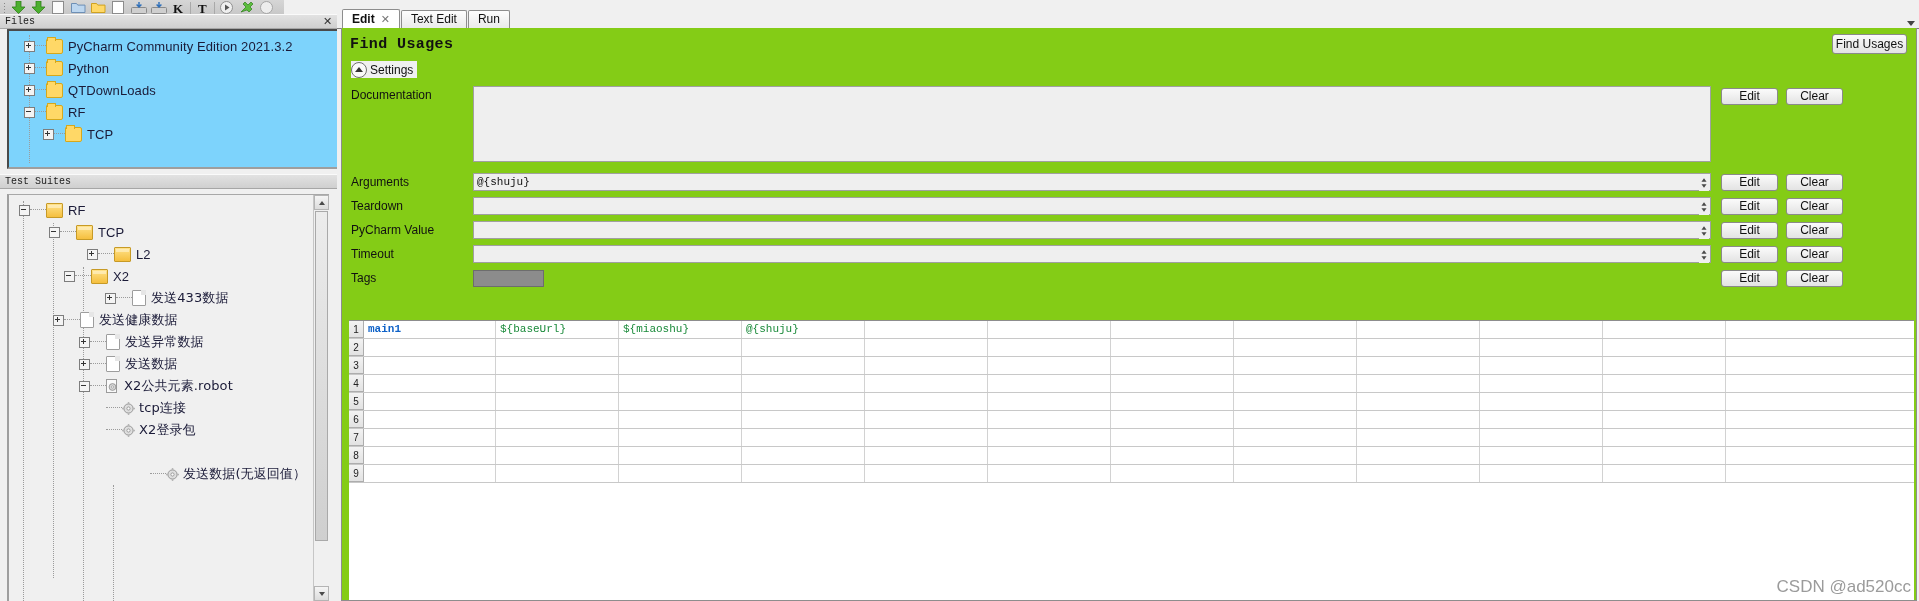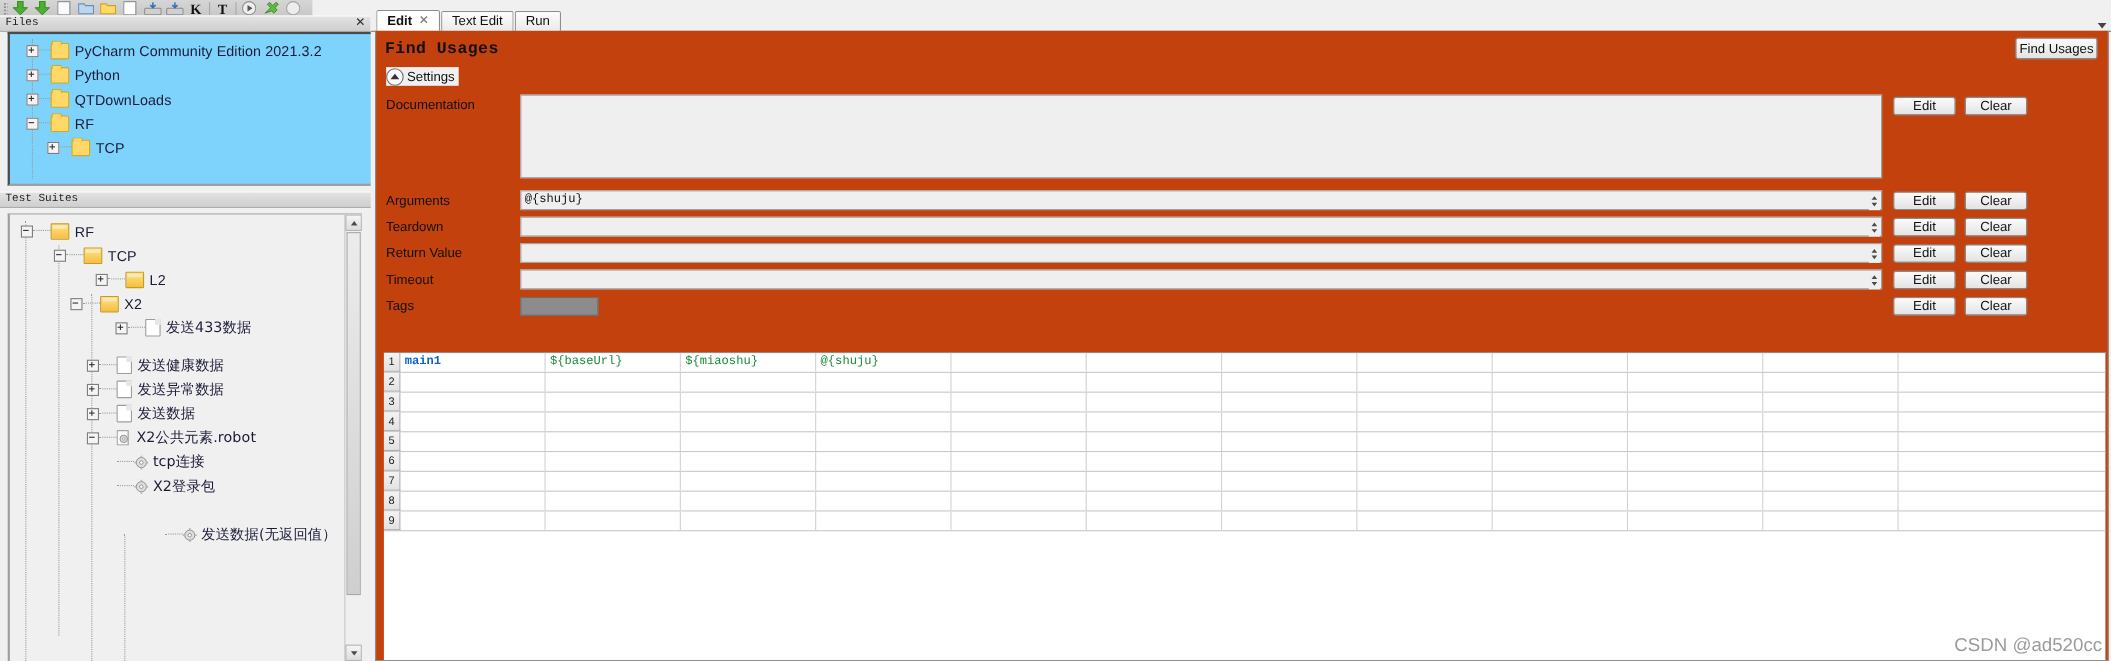--- a/index.html
+++ b/index.html
@@ -130,21 +130,21 @@
   .tab.active{font-weight:bold;background:#fff;height:18px;line-height:18px;}
   .tab .tabx{font-size:11px;color:#777;font-weight:normal;}
   .strip-arrow{
     position:absolute;right:4px;bottom:2px;width:0;height:0;
     border-left:4px solid transparent;border-right:4px solid transparent;border-top:5px solid #444;
     cursor:pointer;
   }
 
   .editor{
     position:absolute;left:4px;top:28px;right:2px;bottom:0;
-    background:#c2410c;border:1px solid #8d8d8d;border-top:none;box-sizing:border-box;
+    background:#84cc16;border:1px solid #8d8d8d;border-top:none;box-sizing:border-box;
   }
   .ed-title{
     position:absolute;left:8px;top:8px;
     font-family:"Liberation Mono","DejaVu Sans Mono",monospace;
     font-size:15px;font-weight:bold;color:#111;letter-spacing:.4px;
   }
   .btn{
     background:linear-gradient(#fbfbfb,#e3e3e3);
     border:1px solid #8a8a8a;border-radius:3px;
     font-size:12px;color:#111;cursor:pointer;text-align:center;
@@ -397,21 +397,21 @@
           <span class="lbl">X2</span>
         </div>
 
         <div class="trow" style="padding-left:96px;">
           <span class="toggle plus"></span>
           <span class="dots long"></span>
           <span class="ficon doc"></span>
           <span class="lbl cjk">发送433数据</span>
         </div>
 
-        <div class="trow" style="padding-left:70px;margin-top:12px;">
+        <div class="trow" style="padding-left:44px;">
           <span class="toggle plus"></span>
           <span class="dots long"></span>
           <span class="ficon doc"></span>
           <span class="lbl cjk">发送健康数据</span>
         </div>
 
         <div class="trow" style="padding-left:70px;">
           <span class="toggle plus"></span>
           <span class="dots long"></span>
           <span class="ficon doc"></span>
@@ -565,21 +565,21 @@
             <span class="spinner">
               <span class="arw up"></span>
               <span class="arw down"></span>
             </span>
           </div>
           <div class="btn edit-btn" style="right:138px;">Edit</div>
           <div class="btn clear-btn" style="right:73px;">Clear</div>
         </div>
 
         <div class="frow">
-          <span class="flabel">Return Value</span>
+          <span class="flabel">PyCharm Value</span>
           <div class="finput">
             <span></span>
             <span class="spinner">
               <span class="arw up"></span>
               <span class="arw down"></span>
             </span>
           </div>
           <div class="btn edit-btn" style="right:138px;">Edit</div>
           <div class="btn clear-btn" style="right:73px;">Clear</div>
         </div>

